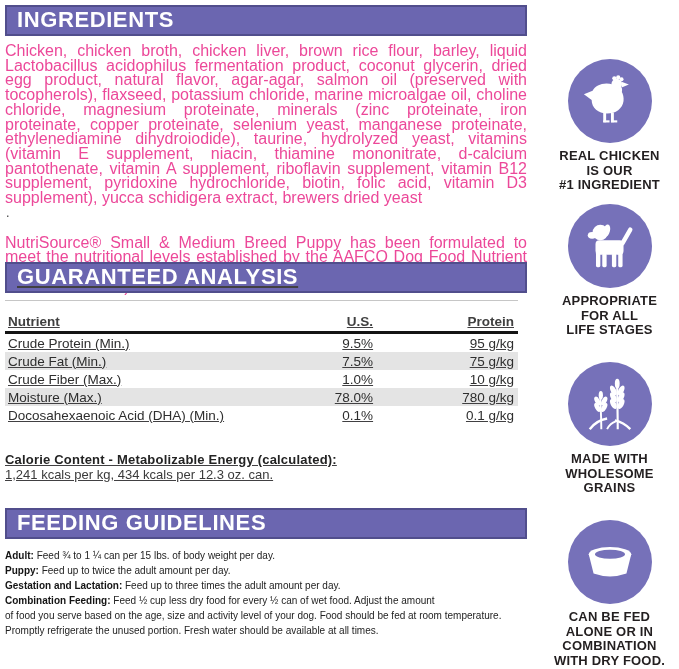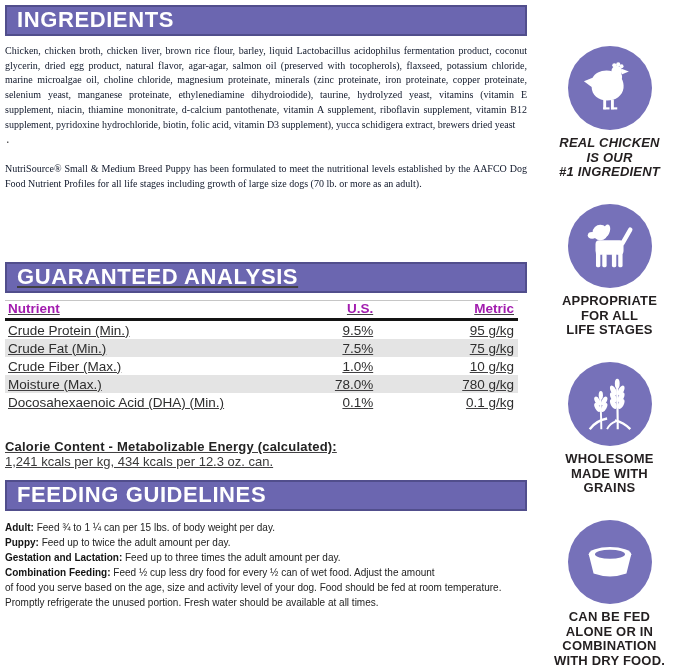--- a/index.html
+++ b/index.html
@@ -1,41 +1,41 @@
 <!DOCTYPE html>
 <html style="--purple: #6b66b0; --purple_dark: #514e8c; --circle_purple: #7671b9; --stripe: #e4e4e4;"><head>
 <meta charset="utf-8">
 <style>
   html,body{margin:0;padding:0;background:#fff;}
   .page{position:relative;width:679px;height:669px;background:#fff;overflow:hidden;
         font-family:"Liberation Sans",sans-serif;color:#414042;}
   .sec{position:absolute;left:5px;width:522px;}
   .sec-ingredients{top:5px;}
   .sec-analysis{top:262px;text-decoration:underline;}
-  .sec-feeding{top:480px;}
+  .sec-feeding{top:508px;}
   .bar{box-sizing:border-box;width:100%;background:var(--purple,#6b66b0);
        border:2px solid var(--purple_dark,#514e8c);color:#fff;font-weight:bold;
        font-size:22px;letter-spacing:.6px;line-height:24px;padding:1px 0 2px 10px;}
-  .body-text{font-size:10px;line-height:14.7px;text-align:justify;color:#0f172a;margin-top:8px;font-family:Liberation Serif, serif;}
+  .body-text{font-size:16px;line-height:14.7px;text-align:justify;color:#ec4899;margin-top:8px;}
   .orphan{font-size:12.6px;line-height:13px;color:#414042;margin:1px 0 1px 1px;}
   .ga-table{width:513px;border-collapse:collapse;font-size:13.5px;color:#2e2e2e;
             margin-top:7px;border-top:1px solid #c6c6c6;}
-  .ga-table th{font-weight:bold;color:#a21caf;padding:0 0 2px 0;border-bottom:3px solid #141414;margin-left:40px;}
+  .ga-table th{font-weight:bold;color:#404040;padding:13px 0 2px 0;border-bottom:3px solid #141414;margin-left:40px;}
   .ga-table td{padding:1.5px 0;}
   .col-nutrient{width:240px;text-align:left;padding-left:3px !important;}
   .col-us{width:130px;text-align:right;}
   .col-metric{width:143px;text-align:right;padding-right:4px !important;}
   .ga-table tbody tr:nth-child(even){background:var(--stripe,#e4e4e4);}
   .calorie-h{font-weight:bold;font-size:13px;color:#232323;margin-top:28px;letter-spacing:.2px;}
   .calorie-v{font-size:13px;color:#3a3a3a;}
   .feed-lines{margin-top:9px;font-size:10px;line-height:15px;color:#232323;}
   .fl-label{font-weight:bold;color:#141414;}
   .rail{position:absolute;left:540px;top:0;width:139px;height:669px;}
   .badge{position:absolute;left:0;width:139px;text-align:center;}
-  .badge-1{top:46px;font-style:italic;}.badge-2{top:204px;}.badge-3{top:362px;}.badge-4{top:520px;}
+  .badge-1{top:59px;}.badge-2{top:204px;}.badge-3{top:362px;}.badge-4{top:520px;}
   .circle{width:84px;height:84px;border-radius:50%;background:var(--circle_purple,#7671b9);
           margin:0 auto;display:flex;align-items:center;justify-content:center;}
   .circle svg{display:block;}
   .icon-shape{fill:#fff;}
   .icon-stroke{stroke:#fff;fill:none;}
   .inner-rim{fill:var(--circle_purple,#7671b9);}
   .caption{margin-top:6px;font-weight:bold;font-size:13px;line-height:14.5px;
            color:#231f20;letter-spacing:.2px;}
 </style>
 </head>
@@ -54,21 +54,21 @@
 
   <div class="sec sec-analysis">
     <div class="bar">
       <span>GUARANTEED ANALYSIS</span>
     </div>
     <table class="ga-table">
       <thead>
         <tr>
           <th class="col-nutrient">Nutrient</th>
           <th class="col-us">U.S.</th>
-          <th class="col-metric">Metric</th>
+          <th class="col-metric">Protein</th>
         </tr>
       </thead>
       <tbody>
         <tr>
           <td class="col-nutrient">Crude Protein (Min.)</td>
           <td class="col-us">9.5%</td>
           <td class="col-metric">95 g/kg</td>
         </tr>
         <tr>
           <td class="col-nutrient">Crude Fat (Min.)</td>
@@ -172,22 +172,22 @@
           <ellipse class="icon-shape" cx="17" cy="27" rx="2.5" ry="5" transform="rotate(-28 17 27)"></ellipse>
           <ellipse class="icon-shape" cx="24" cy="27" rx="2.5" ry="5" transform="rotate(28 24 27)"></ellipse>
           <ellipse class="icon-shape" cx="17" cy="33.5" rx="2.5" ry="5" transform="rotate(-28 17 33.5)"></ellipse>
           <ellipse class="icon-shape" cx="24" cy="33.5" rx="2.5" ry="5" transform="rotate(28 24 33.5)"></ellipse>
           <path class="icon-stroke" d="M9 56 Q16 47 27 45" stroke-width="2.5"></path>
           <path class="icon-stroke" d="M51 56 Q44 49 35 47" stroke-width="2.5"></path>
           <path class="icon-stroke" d="M27 56 Q30 50 36 48" stroke-width="2"></path>
         </svg>
       </div>
       <div class="caption">
+        <div>MADE WITH</div>
         <div>WHOLESOME</div>
-        <div>MADE WITH</div>
         <div>GRAINS</div>
       </div>
     </div>
 
     <div class="badge badge-4">
       <div class="circle">
         <svg width="58" height="58" viewBox="0 0 60 60">
           <ellipse class="icon-shape" cx="30" cy="22" rx="22" ry="7.5"></ellipse>
           <path class="icon-shape" d="M8 22 L13 42 Q30 48 47 42 L52 22 Z"></path>
           <ellipse class="inner-rim" cx="30" cy="22" rx="15.5" ry="4.6"></ellipse>

